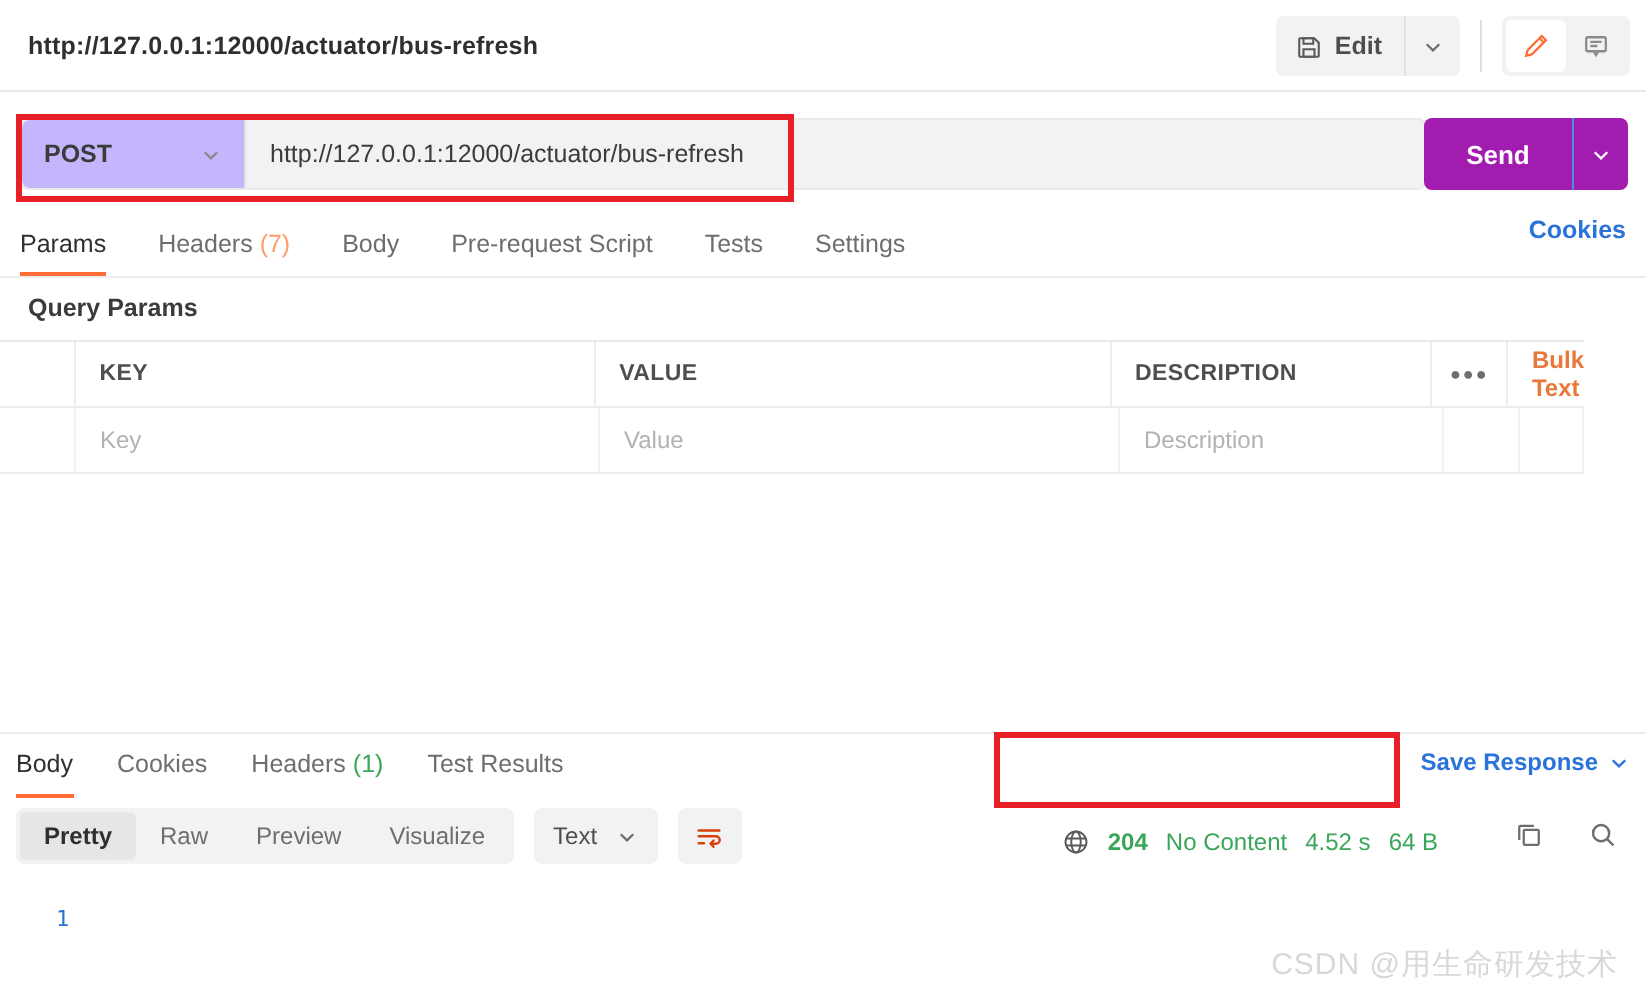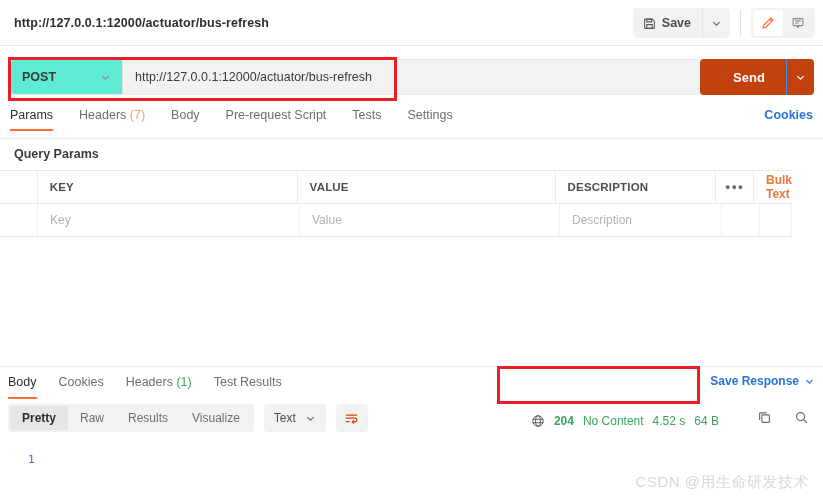--- a/index.html
+++ b/index.html
@@ -87,61 +87,60 @@
     display: flex; align-items: stretch;
     width: 703px; height: 36px;
     background: #f2f2f2;
     border-radius: 4px;
     border: 1px solid #eaeaea;
   }
   .method-sel {
     display: flex; align-items: center; justify-content: space-between;
     width: 112px; height: 100%;
     padding: 0 11px;
-    background: #5eead4;
+    background: #c4b5fd;
     border-right: 1px solid #e2e2e2;
     border-radius: 4px 0 0 4px;
     font-size: 12.5px; font-weight: bold; color: #3b3b3b;
     cursor: pointer;
   }
   .url-input {
     flex: 1; height: 100%;
     display: flex; align-items: center;
     padding: 0 12px;
     font-size: 12.5px; color: #3b3b3b;
     background: transparent;
     cursor: text;
   }
   .send-group {
     position: absolute; right: 9px; top: 13px;
     display: flex; align-items: stretch;
     height: 36px;
-    background: #c2410c;
+    background: #a21caf;
     border-radius: 4px;
     overflow: hidden;
-    padding-left: 12px;
   }
   .send-btn {
     display: flex; align-items: center; justify-content: center;
     width: 74px;
     color: #ffffff; font-size: 13px; font-weight: bold;
     cursor: pointer;
   }
   .send-caret {
     display: flex; align-items: center; justify-content: center;
     width: 28px;
     border-left: 1px solid #3d92f0;
     cursor: pointer;
   }
 
   
   .req-tabs {
     position: absolute; left: 0; top: 108px;
     width: 823px; height: 31px;
-    display: flex; align-items: flex-start;
+    display: flex; align-items: flex-end;
     border-bottom: 1px solid #ececec;
   }
   .tab {
     position: relative;
     padding: 0 0 9px 0;
     margin-right: 26px;
     font-size: 12.5px;
     color: #6e6e6e;
     cursor: pointer;
     white-space: nowrap;
@@ -314,21 +313,21 @@
     <div class="header-right">
       <div class="save-group">
         <div class="save-btn">
           <span>
             <svg class="ico" width="13" height="13" viewBox="0 0 16 16" fill="none" stroke="#5a5a5a" stroke-width="1.3">
               <path d="M2 2.6h9.2L14 5.4V13.4a.6.6 0 0 1-.6.6H2.6a.6.6 0 0 1-.6-.6V3.2A.6.6 0 0 1 2.6 2.6Z"></path>
               <path d="M4.6 2.6h6v3.4h-6z"></path>
               <path d="M4.6 9.4h6.8v4.6H4.6z"></path>
             </svg>
           </span>
-          <span>Save</span>
+          <span>Edit</span>
         </div>
         <div class="save-caret">
           <span>
             <svg class="ico" width="11" height="11" viewBox="0 0 12 12" fill="none" stroke="#6e6e6e" stroke-width="1.25">
               <path d="M2.6 4.5 6 7.8l3.4-3.3"></path>
             </svg>
           </span>
         </div>
       </div>
 
@@ -474,21 +473,21 @@
       <svg class="ico" width="11" height="11" viewBox="0 0 12 12" fill="none" stroke="#2a73d8" stroke-width="1.3">
         <path d="M2.6 4.5 6 7.8l3.4-3.3"></path>
       </svg>
     </span>
   </div>
 
   <div class="fmt-bar">
     <div class="seg">
       <div class="seg-item active">Pretty</div>
       <div class="seg-item">Raw</div>
-      <div class="seg-item">Results</div>
+      <div class="seg-item">Preview</div>
       <div class="seg-item">Visualize</div>
     </div>
 
     <div class="type-sel">
       <span>Text</span>
       <span>
         <svg class="ico" width="11" height="11" viewBox="0 0 12 12" fill="none" stroke="#6e6e6e" stroke-width="1.25">
           <path d="M2.6 4.5 6 7.8l3.4-3.3"></path>
         </svg>
       </span>

